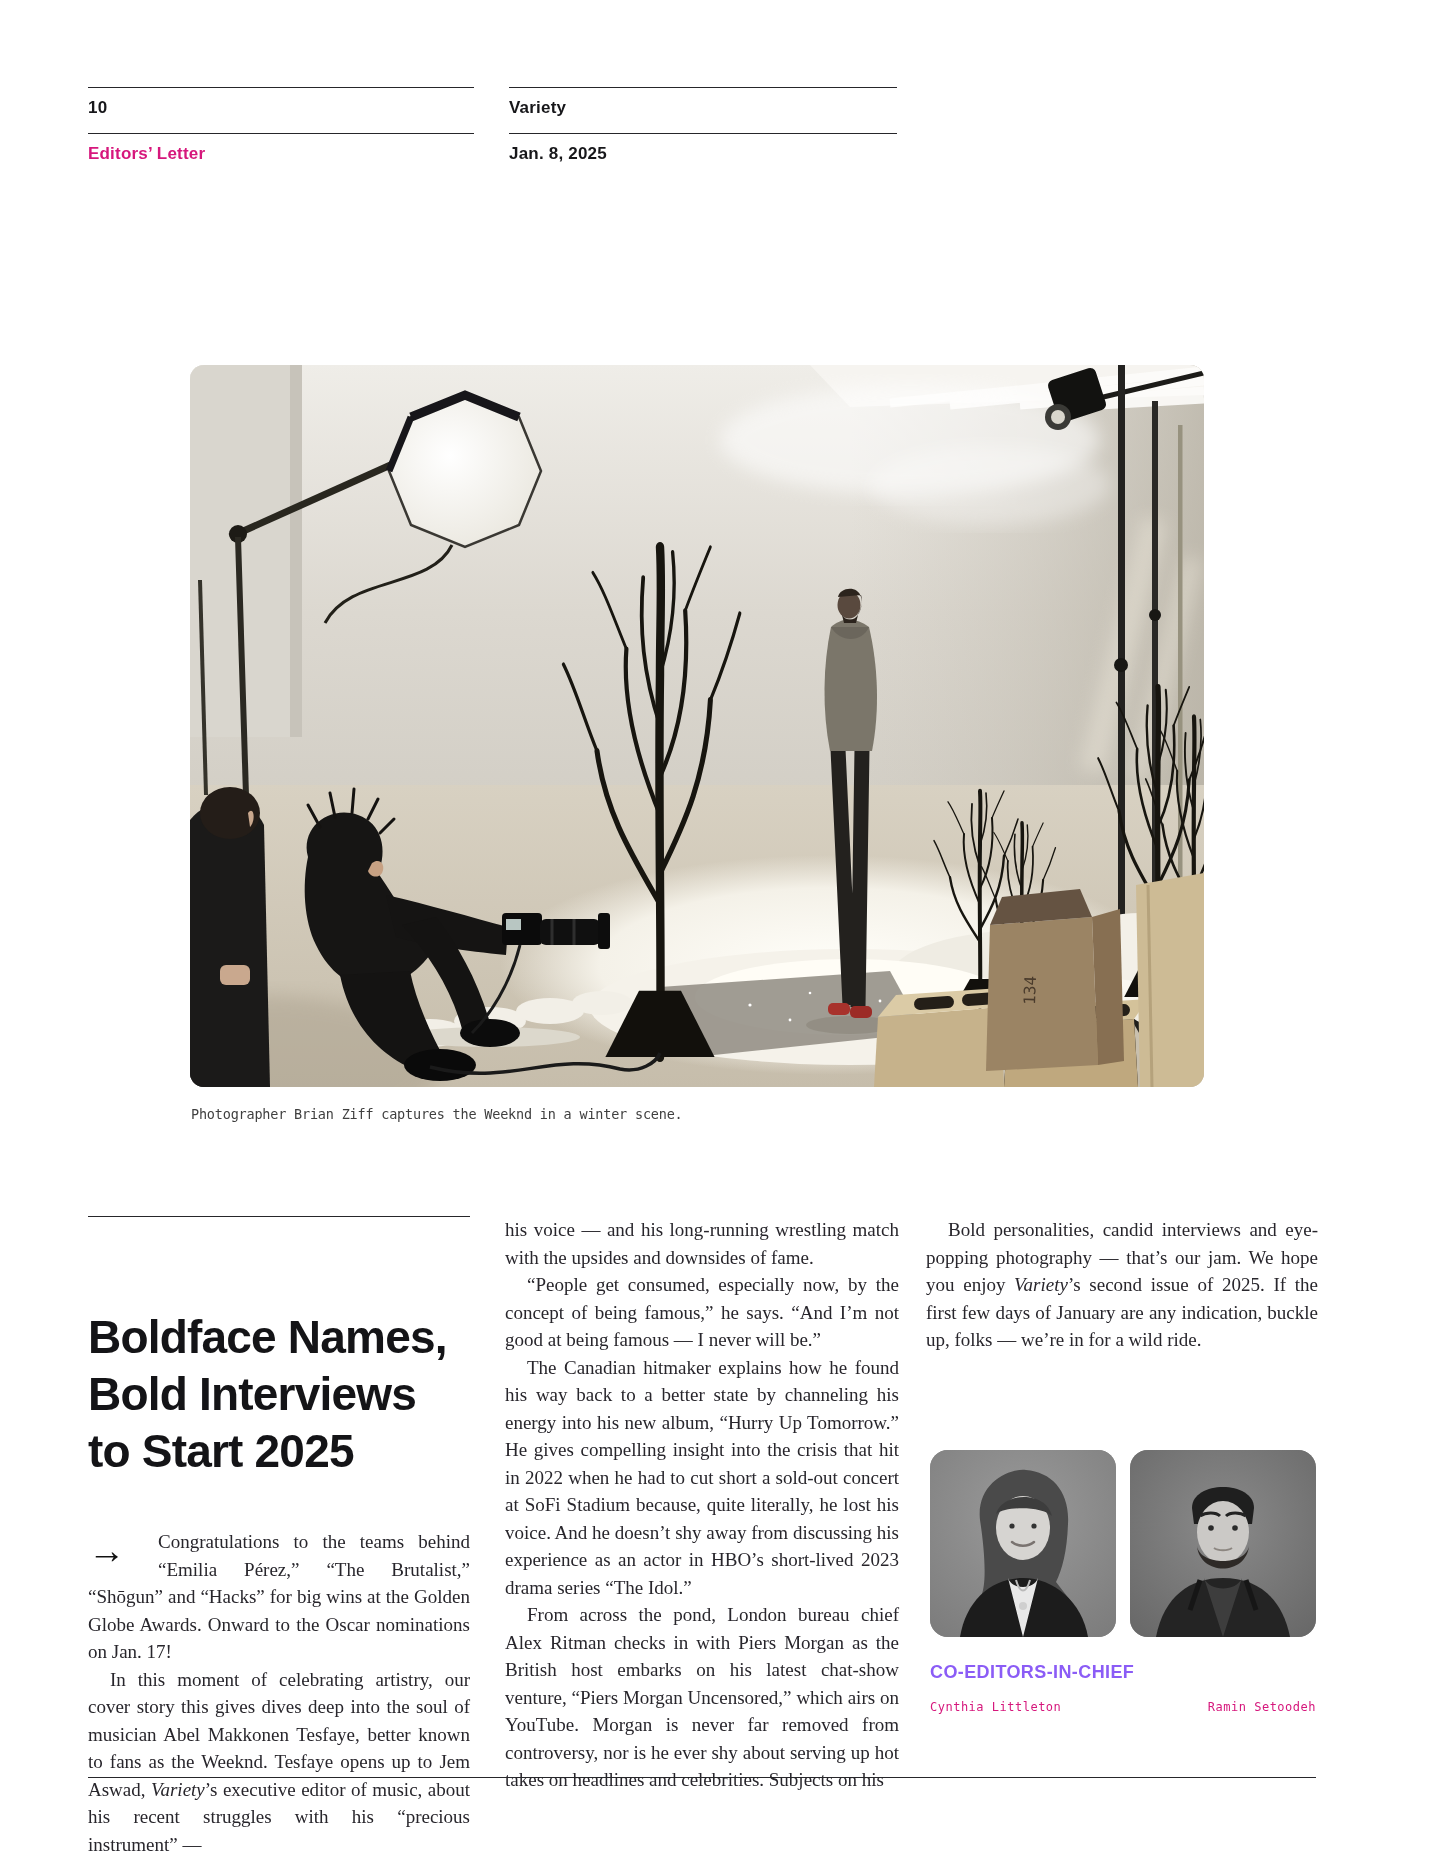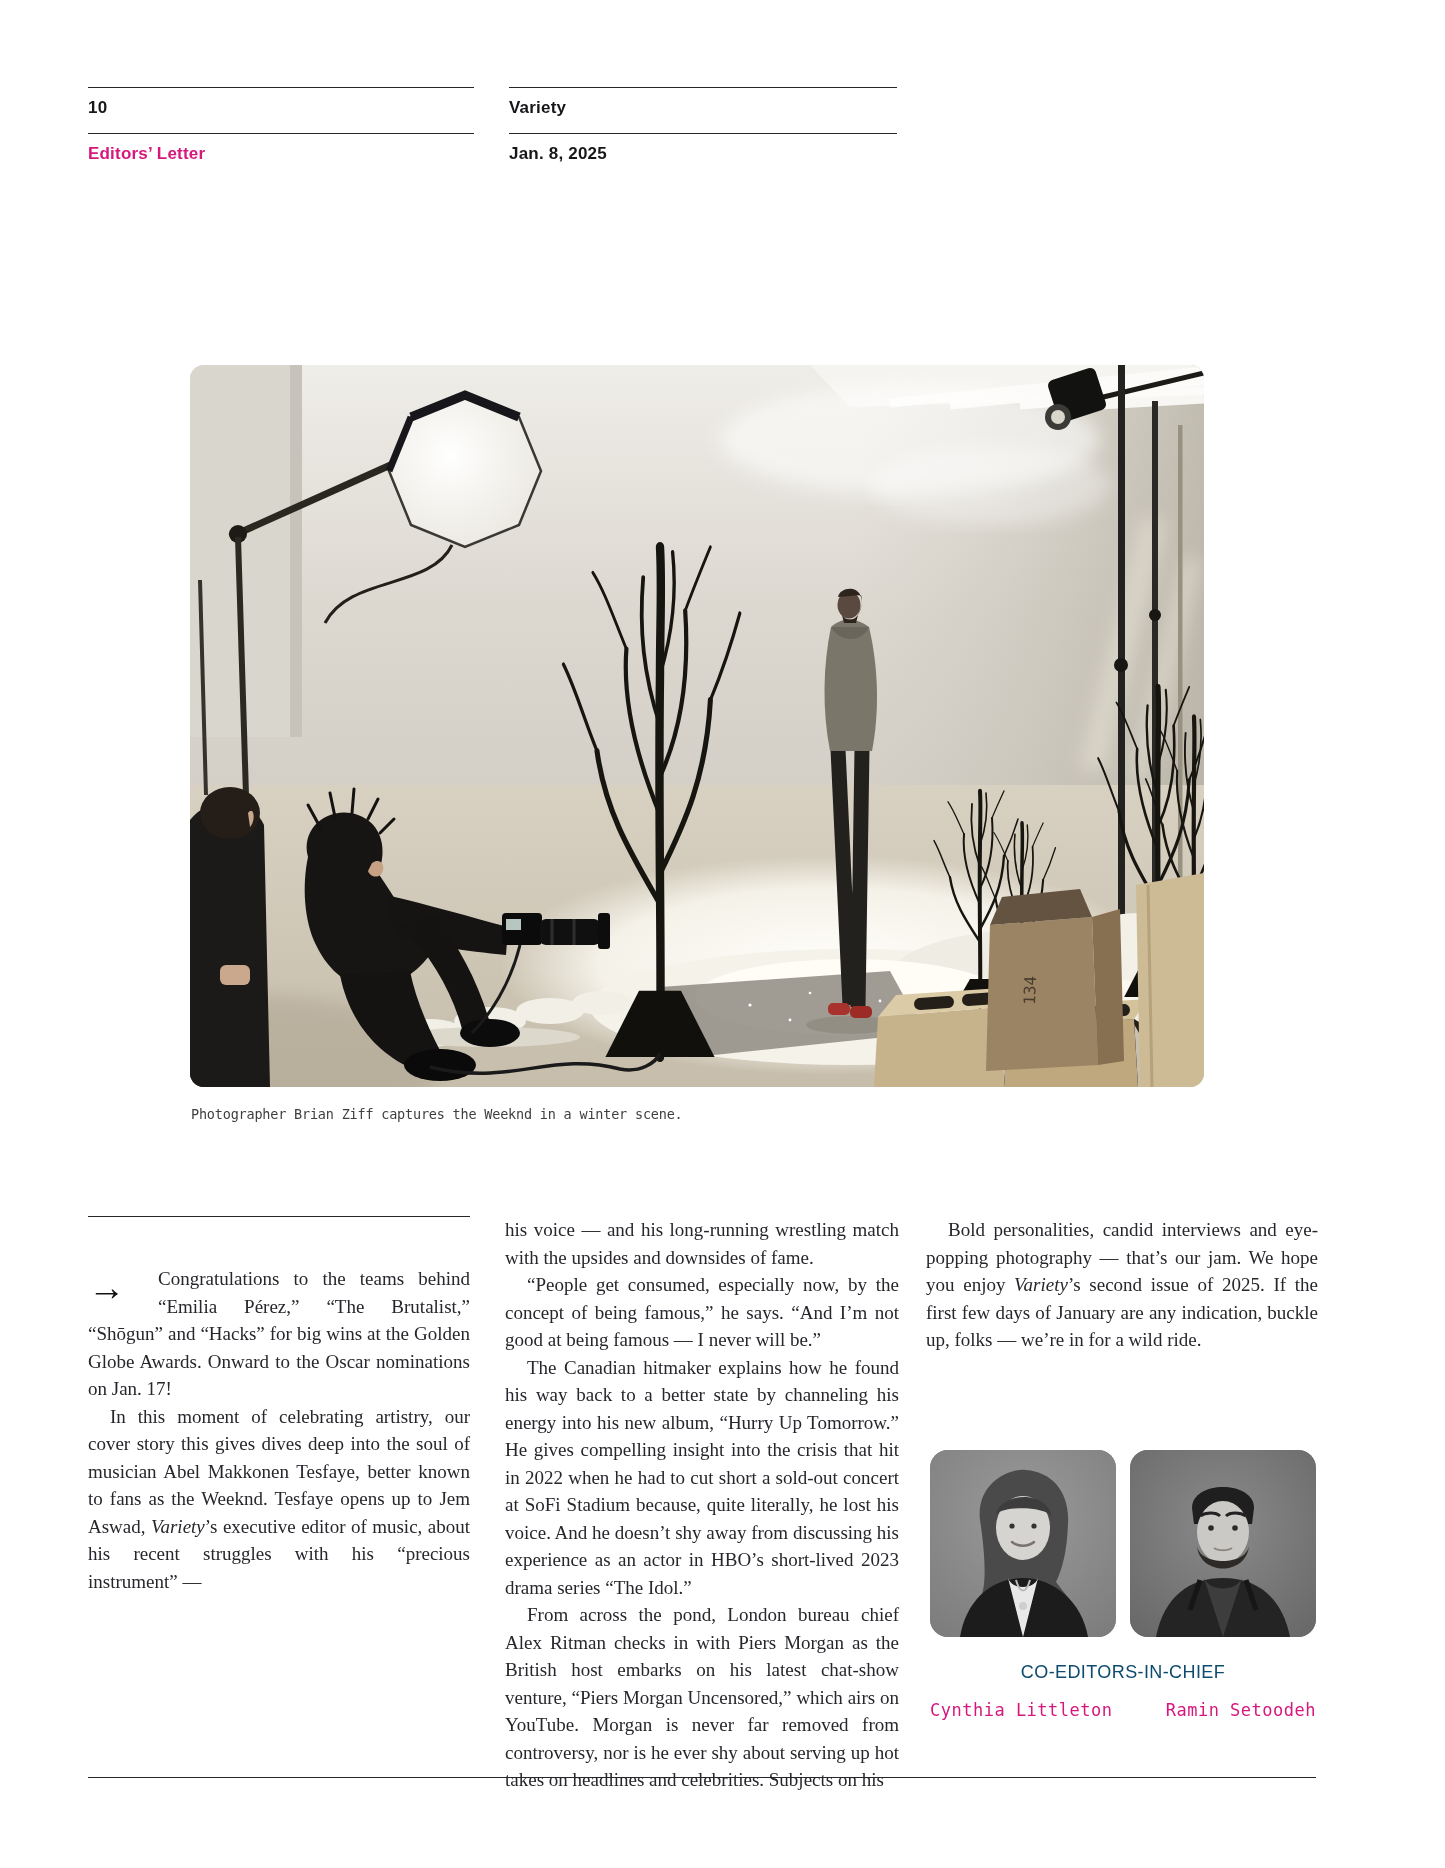--- a/index.html
+++ b/index.html
@@ -32,25 +32,25 @@
   .para { margin:0; }
   .para.ind { text-indent:22px; }
   .arrow { float:left; width:70px; height:54px; font-size:37px; line-height:46px;
            font-family:"Liberation Sans", sans-serif; font-weight:bold; color:#111; }
 
   .portrait { position:absolute; top:1450px; width:186px; height:187px; border-radius:18px;
               overflow:hidden; background:#8a8a8a; }
   .portrait svg { display:block; width:100%; height:100%; }
   .p-left { left:930px; } .p-right { left:1130px; }
 
-  .coe-title { position:absolute; left:930px; top:1662px; width:386px; text-align:center;
-               font-size:18px; font-weight:normal; letter-spacing:.4px; color:#0c4a6e; }
+  .coe-title { position:absolute; left:930px; top:1662px; width:386px; text-align:left;
+               font-size:18px; font-weight:bold; letter-spacing:.4px; color:#8b5cf6; }
   .coe-names { position:absolute; left:930px; top:1700px; width:386px; display:flex;
                justify-content:space-between; font-family:"DejaVu Sans Mono", monospace;
-               font-size:17px; letter-spacing:.5px; color:#d6177c; }
+               font-size:12px; letter-spacing:.5px; color:#d6177c; }
 
   .credit { position:absolute; left:1382px; top:1816px; transform:rotate(-90deg);
             transform-origin:0 0; white-space:nowrap; font-size:11px; color:#b5b5b5;
             letter-spacing:.2px; }
   .bottom-rule { left:88px; top:1777px; width:1228px; }
 </style>
 </head>
 <body>
 
 <div class="page">
@@ -259,20 +259,25 @@
         </g>
         <path d="M240,702 C320,722 360,686 430,704 C450,708 466,698 470,688" fill="none" stroke="#1a1a1a" stroke-width="3.5"></path>
       </g>
     </svg>
   </figure>
 
   <div class="caption">Photographer Brian Ziff captures the Weeknd in a winter scene.</div>
 
   <div class="col col1">
     <div class="col-rule"></div>
+    <h1 class="headline">
+        <div>Boldface Names,</div>
+        <div>Bold Interviews</div>
+        <div>to Start 2025</div>
+      </h1>
     <div class="body-copy">
         <p class="para"><span class="arrow">→</span><span>Congratulations to the teams behind “Emilia Pérez,” “The Brutalist,” “Shōgun” and “Hacks” for big wins at the Golden Globe Awards. Onward to the Oscar nominations on Jan. 17!</span></p>
         <p class="para ind"><span>In this moment of celebrating artistry, our cover story this gives dives deep into the soul of musician Abel Makkonen Tesfaye, better known to fans as the Weeknd. Tesfaye opens up to Jem Aswad, </span><i>Variety</i><span>’s executive editor of music, about his recent struggles with his “precious instrument” —</span></p>
       </div>
   </div>
   <div class="col col2">
     <div class="body-copy">
         <p class="para"><span>his voice — and his long-running wrestling match with the upsides and downsides of fame.</span></p>
         <p class="para ind"><span>“People get consumed, especially now, by the concept of being famous,” he says. “And I’m not good at being famous — I never will be.”</span></p>
         <p class="para ind"><span>The Canadian hitmaker explains how he found his way back to a better state by channeling his energy into his new album, “Hurry Up Tomorrow.” He gives compelling insight into the crisis that hit in 2022 when he had to cut short a sold-out concert at SoFi Stadium because, quite literally, he lost his voice. And he doesn’t shy away from discussing his experience as an actor in HBO’s short-lived 2023 drama series “The Idol.”</span></p>

